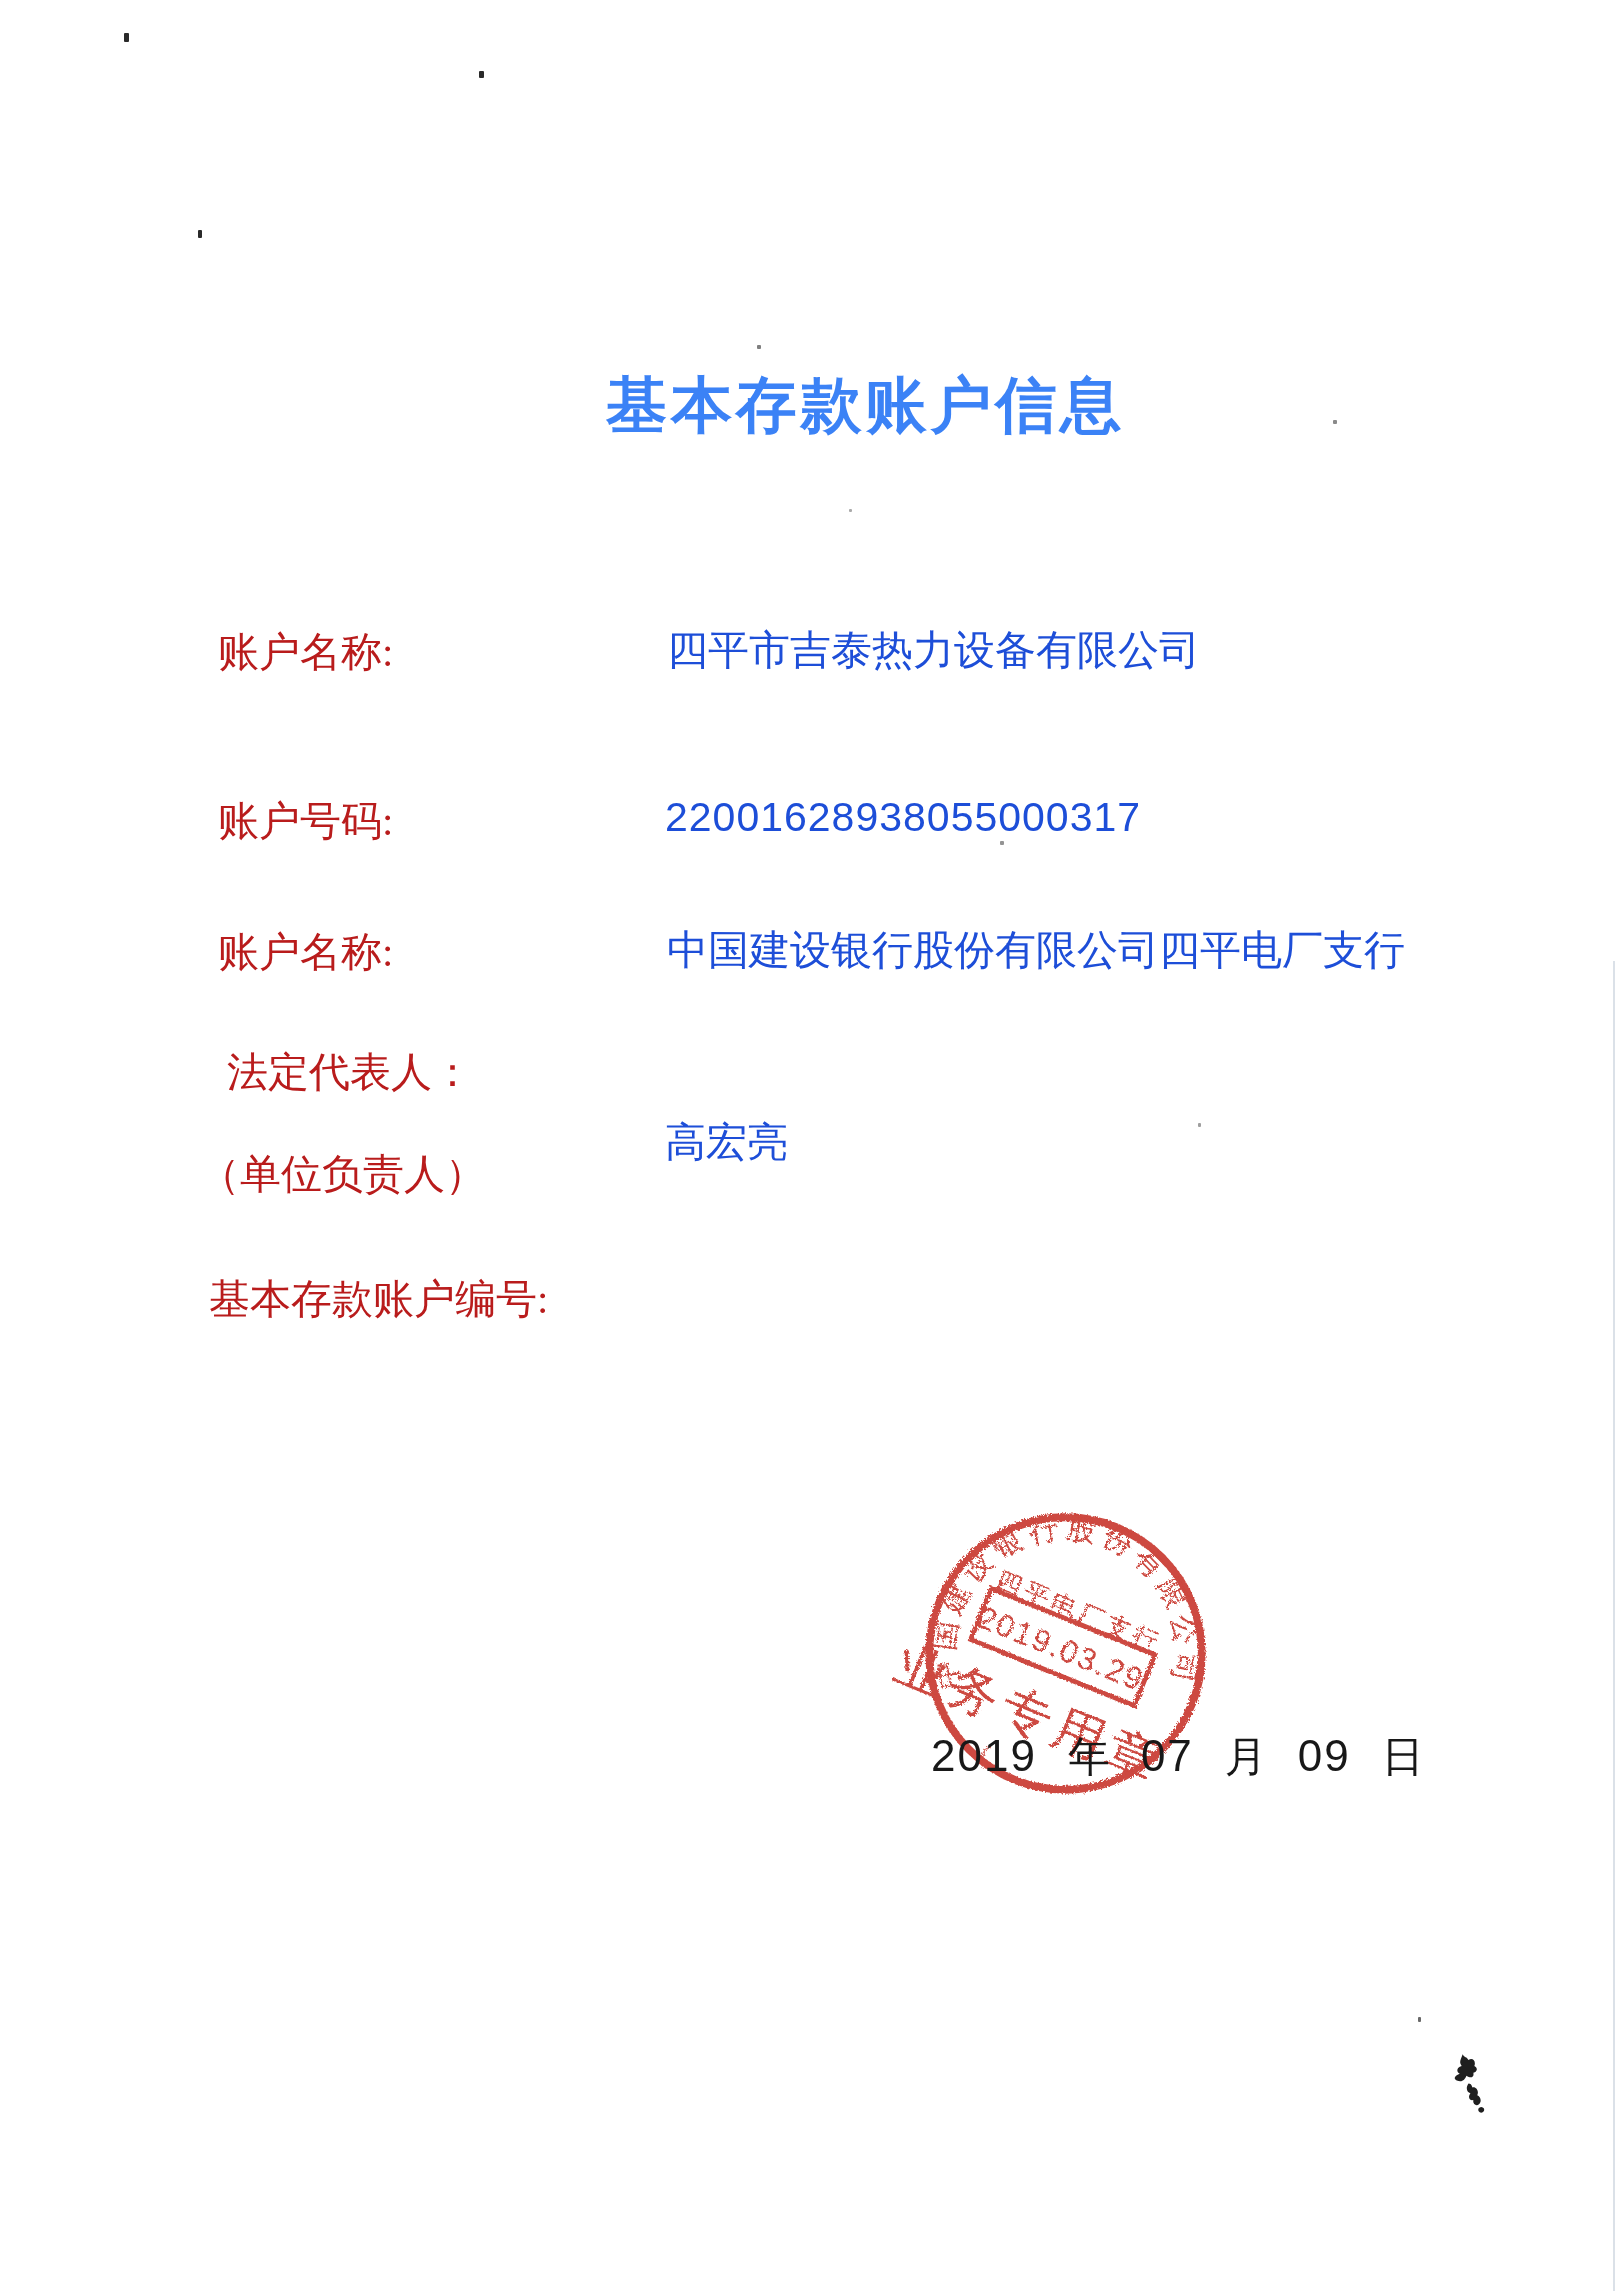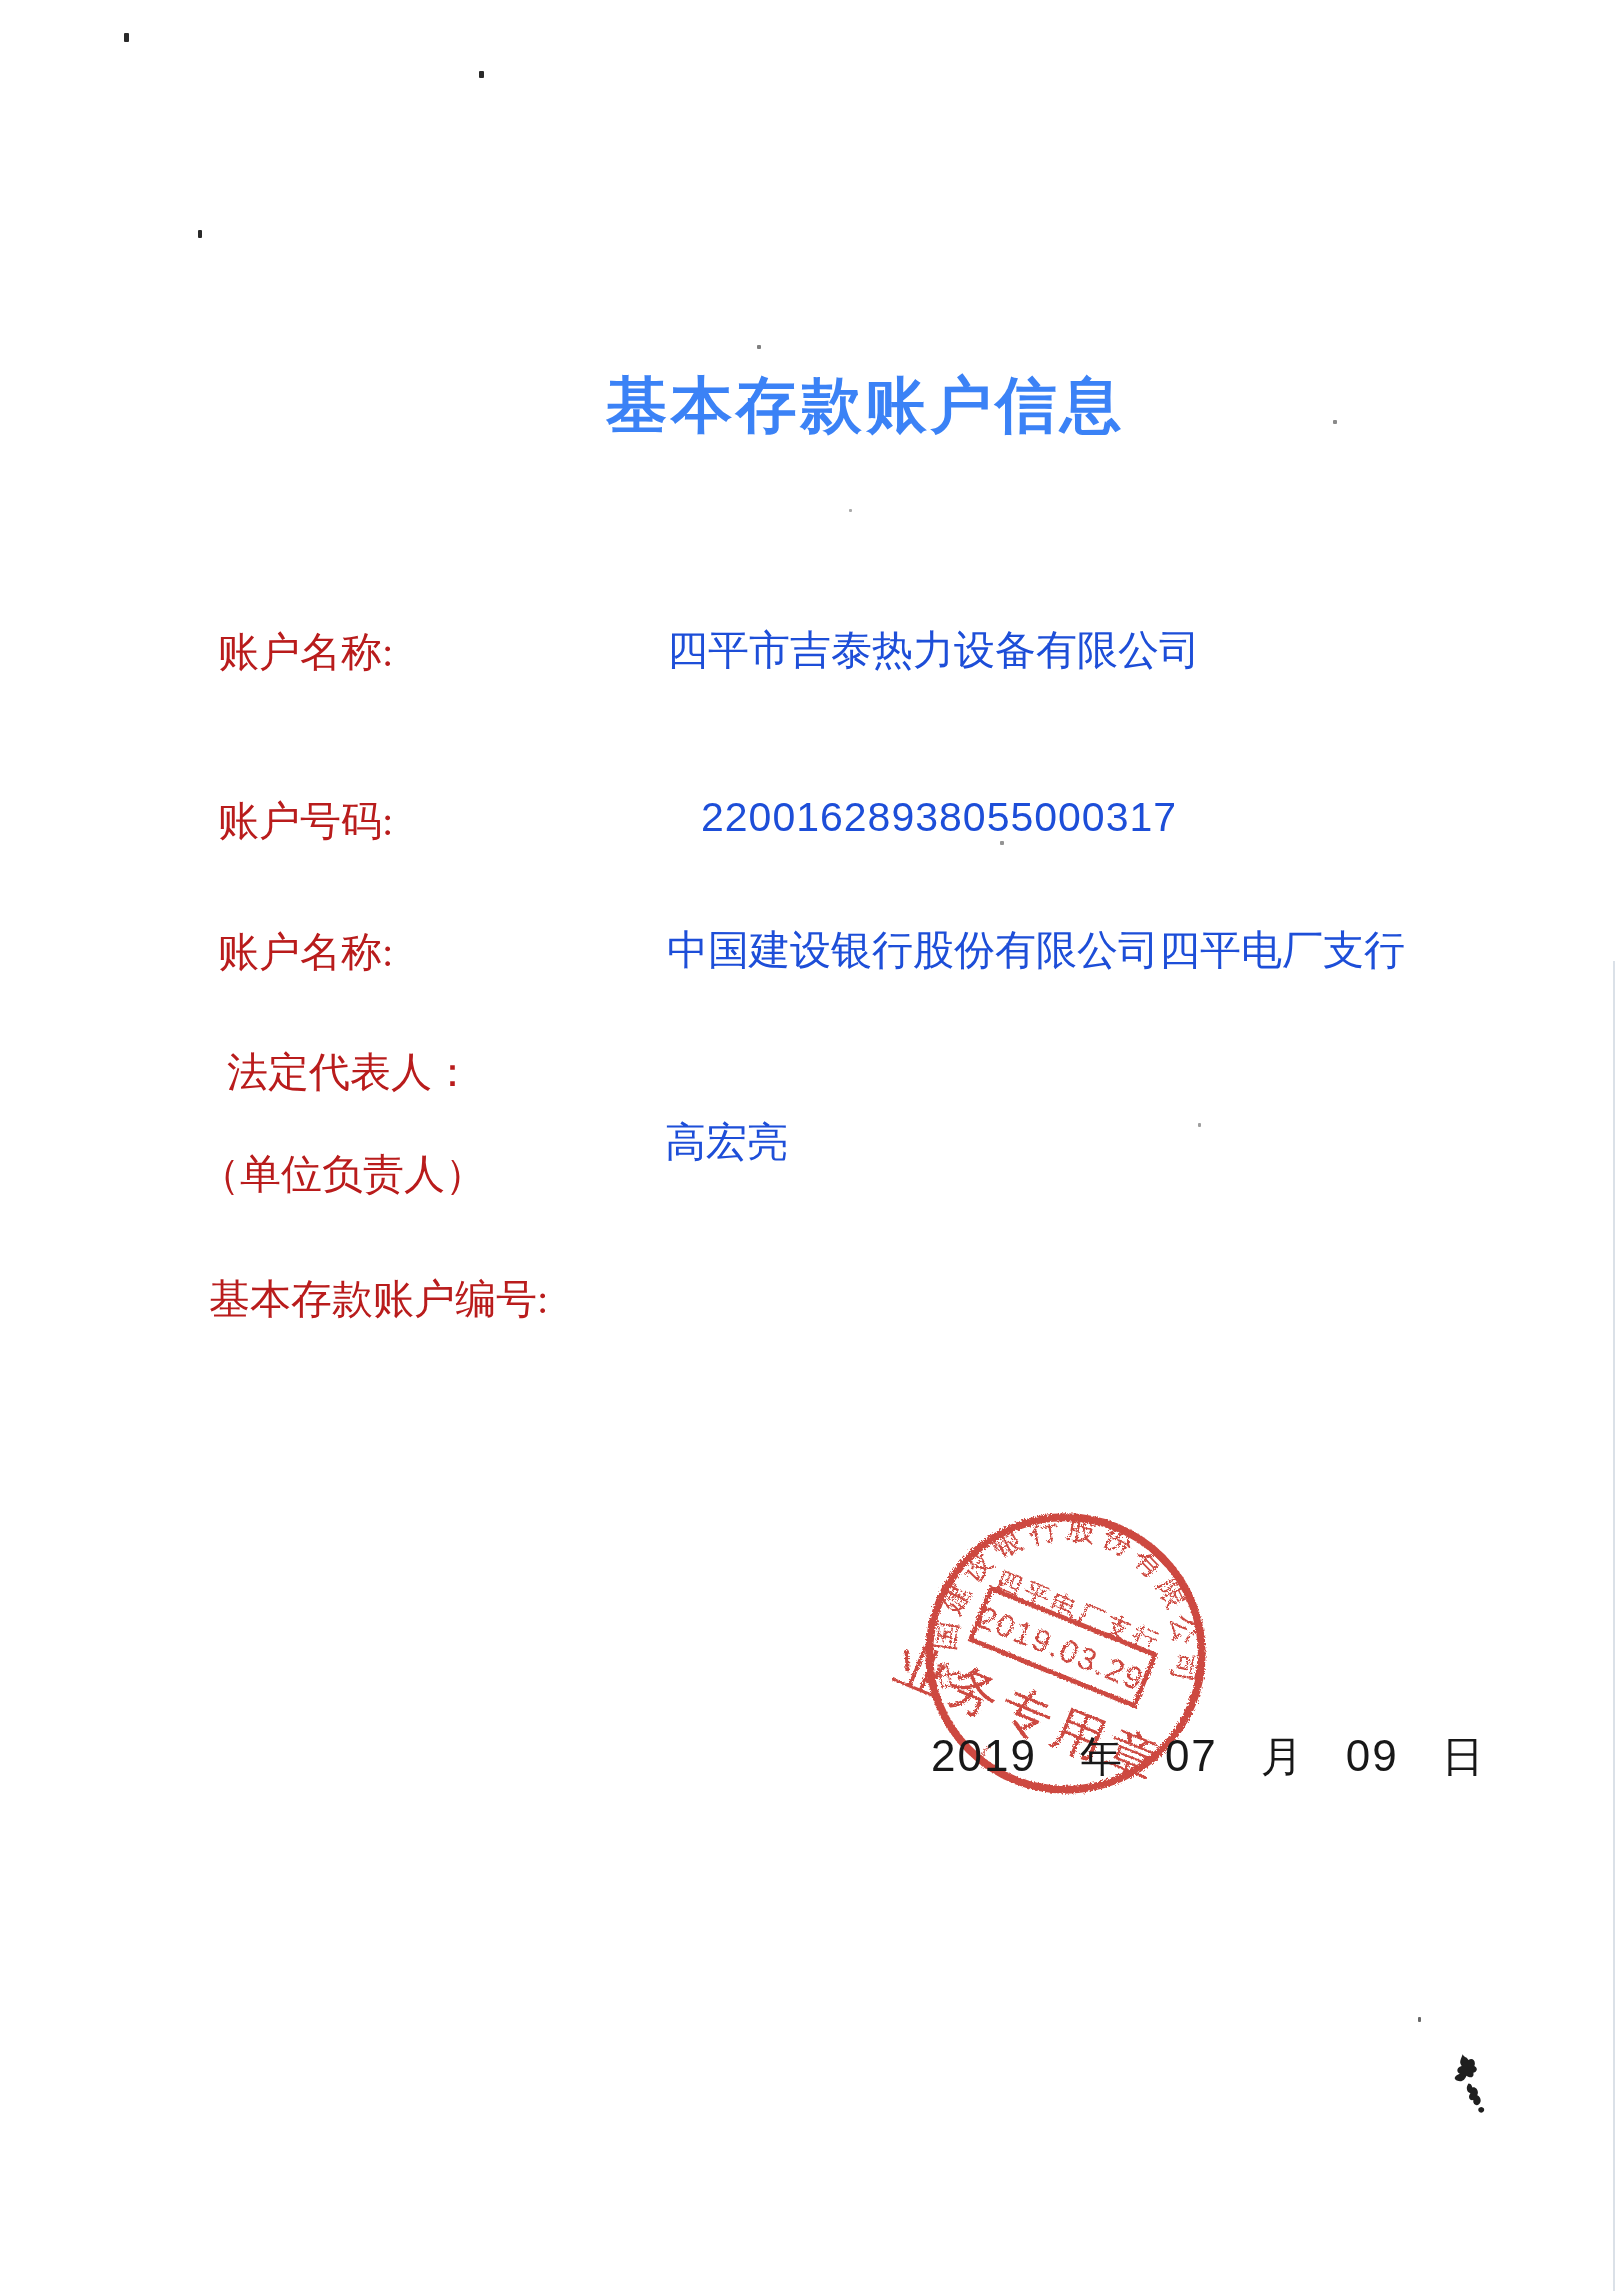--- a/index.html
+++ b/index.html
@@ -17,32 +17,32 @@
     font-size:61px;font-weight:bold;letter-spacing:3.9px;
     color:#3b82f6;
   }
   .field-label{font-size:41px;color:#b91c1c;}
   .field-value{font-size:41px;color:#1d4ed8;}
   .num-value{font-family:"Liberation Sans","DejaVu Sans",sans-serif;letter-spacing:1px;}
   
   .r1-label{left:218px;top:625px;}
   .r1-value{left:667px;top:623px;}
   .r2-label{left:218px;top:794px;}
-  .r2-value{left:665px;top:794px;margin-left:36px;}
+  .r2-value{left:665px;top:794px;}
   .r3-label{left:218px;top:925px;}
   .r3-value{left:667px;top:923px;}
   .r4-label1{left:227px;top:1045px;}
   .r4-label2{left:199px;top:1147px;}
   .r4-value{left:665px;top:1115px;}
   .r5-label{left:209px;top:1272px;}
   .r5-value{left:659px;top:1264px;}
   
   .date-line{
     left:931px;top:1729px;
-    display:flex;gap:43px;align-items:baseline;
+    display:flex;gap:31px;align-items:baseline;
     font-size:44px;color:#181818;
     z-index:3;
   }
   .date-num{font-family:"Liberation Sans","DejaVu Sans",sans-serif;letter-spacing:2px;}
   .date-unit{font-size:42px;}
   
   .stamp{
     left:892px;top:1480px;width:347px;height:347px;
     mix-blend-mode:multiply;opacity:.93;
     z-index:2;

